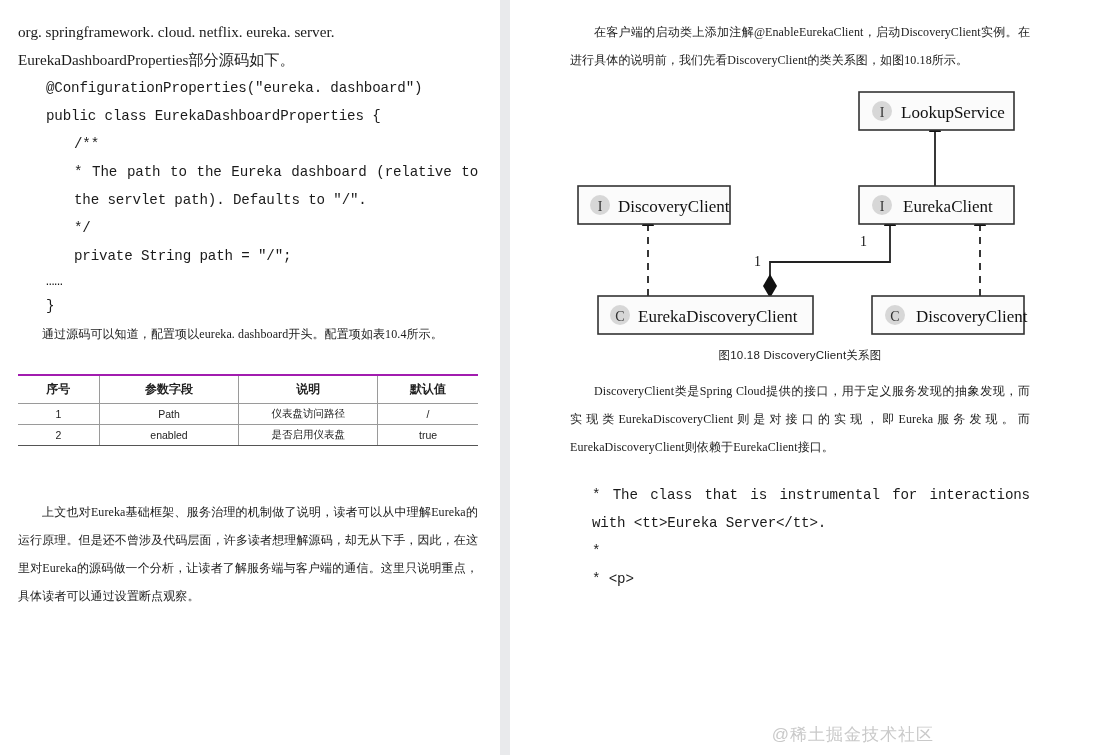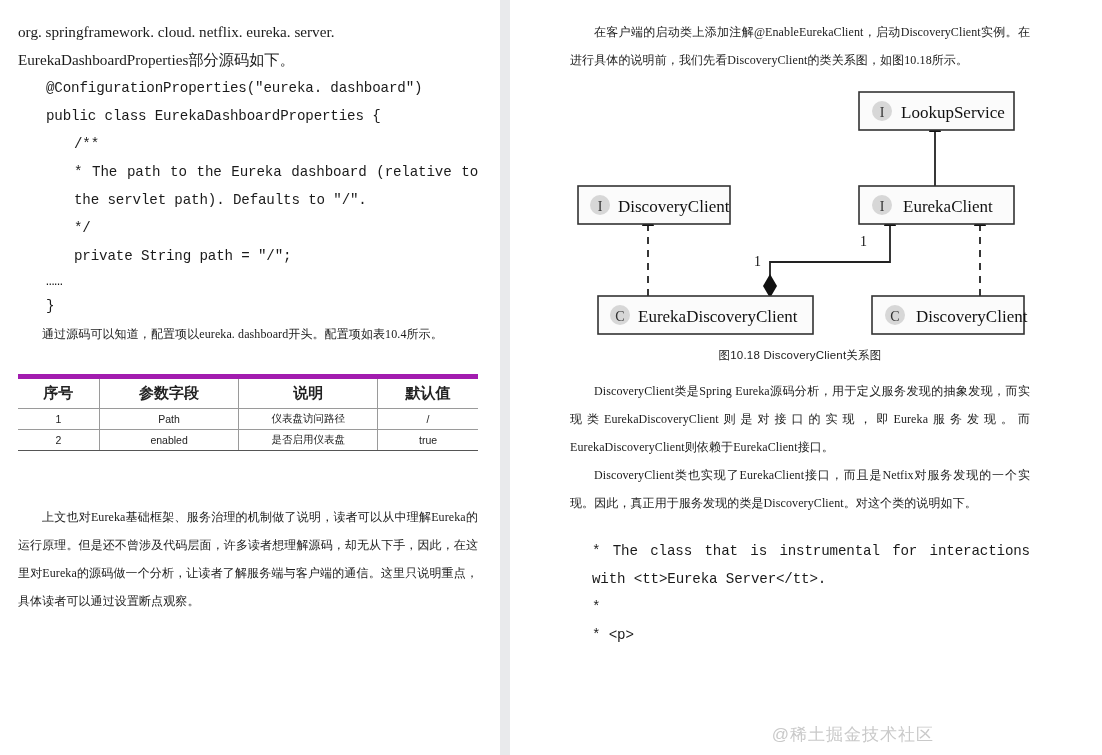--- a/index.html
+++ b/index.html
@@ -91,23 +91,23 @@
     font-family: "Liberation Sans", sans-serif;
     color: #222;
   }
   table.cfg th, table.cfg td {
     border-left: 1px solid #9a9a9a;
     border-right: 1px solid #9a9a9a;
     text-align: center;
     padding: 3px 2px;
   }
   table.cfg thead th {
-    border-top: 5px solid #a21caf;
+    border-top: 2px solid #a21caf;
     border-bottom: 1px solid #9a9a9a;
-    font-size: 15px;
+    font-size: 12px;
     font-weight: bold;
     padding: 5px 2px;
   }
   table.cfg tbody td {
     border-bottom: 1px solid #9a9a9a;
     font-size: 10.5px;
     font-weight: normal;
   }
   table.cfg tbody tr:last-child td { border-bottom: 1px solid #555; }
   table.cfg th:first-child, table.cfg td:first-child { border-left: none; }
@@ -289,22 +289,21 @@
           <text class="uml-badge-txt" x="325" y="232">C</text>
           <text class="uml-label" x="346" y="232">DiscoveryClient</text>
         </g>
       </svg>
 
       <div class="fig-cap">图10.18 DiscoveryClient关系图</div>
     </div>
 
     <div class="sp14"></div>
 
-    <p class="para indent" style="font-family:'Liberation Serif',serif;">DiscoveryClient类是Spring Eureka源码分析，用于定义服务发现的抽象发现，而实现类EurekaDiscoveryClient则是对接口的实现，即Eureka服务发现。而EurekaDiscoveryClient则依赖于EurekaClient接口。</p>
-    <p class="para indent" style="font-family:'Liberation Serif',serif;">DiscoveryClient类也实现了EurekaClient接口，而且是Netfix对服务发现的一个实现。因此，真正用于服务发现的类是DiscoveryClient。对这个类的说明如下。</p>
+    <p class="para indent" style="font-family:'Liberation Serif',serif;">DiscoveryClient类是Spring Cloud提供的接口，用于定义服务发现的抽象发现，而实现类EurekaDiscoveryClient则是对接口的实现，即Eureka服务发现。而EurekaDiscoveryClient则依赖于EurekaClient接口。</p>
 
     <p class="code jst" style="padding-left:22px;margin-top:20px;">* The class that is instrumental for interactions with &lt;tt&gt;Eureka Server&lt;/tt&gt;.</p>
     <p class="code" style="padding-left:22px;">*</p>
     <p class="code" style="padding-left:22px;">* &lt;p&gt;</p>
   </div>
 
   <div class="watermark">@稀土掘金技术社区</div>
 </div>
 
 </body></html>

